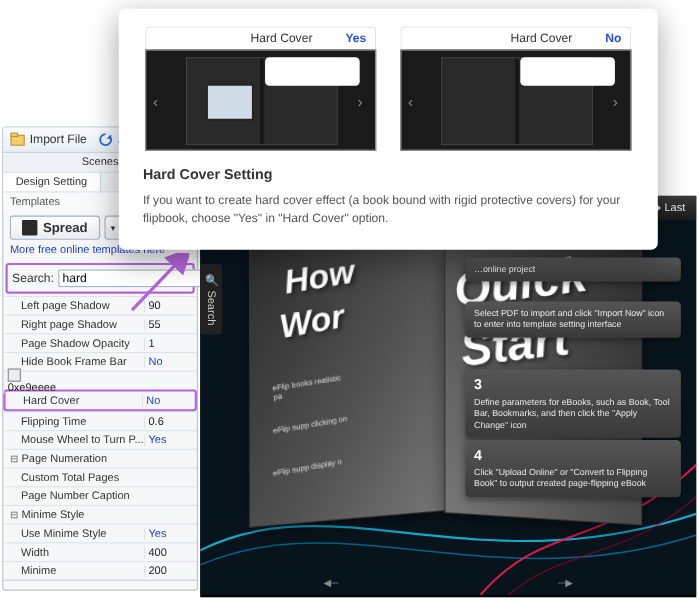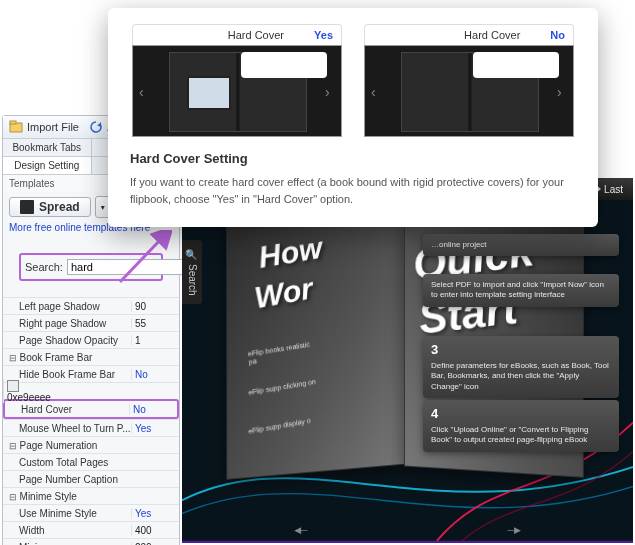--- a/index.html
+++ b/index.html
@@ -7,41 +7,41 @@
 
   
   .panel{position:absolute;left:2px;top:115px;width:178px;background:#f5f7f9;border:1px solid #b9c2cc;border-radius:3px}
   .tb{display:flex;align-items:center;gap:4px;padding:4px 6px;background:linear-gradient(#fafcfe,#e8eef5);border-bottom:1px solid #c6ced6;font-size:11px}
   .tb .ico{width:14px;height:14px;display:inline-flex;align-items:center;justify-content:center}
   .tabs{display:flex;border-bottom:1px solid #c6ced6}
   .tab{flex:1;padding:3px 4px;font-size:10px;text-align:center;background:#eef2f6;border-right:1px solid #c6ced6;cursor:pointer}
   .tab:last-child{border-right:none}
   .tab.active{background:#fff;font-weight:normal}
   .sect-title{padding:3px 6px;font-size:10px;color:#555;background:#f7f9fb}
-  .tpl-row{display:flex;align-items:center;gap:4px;padding:4px 6px}
+  .tpl-row{display:flex;gap:4px;padding:4px 6px}
   .tpl-btn{display:flex;align-items:center;gap:5px;padding:2px 10px;background:linear-gradient(#fff,#e9eef3);border:1px solid #a8b2bd;border-radius:3px;font-size:12px;font-weight:bold}
   .tpl-btn .book{width:14px;height:14px;background:#2a2a2a;border-radius:1px;position:relative}
   .tpl-drop{width:16px;height:22px;border:1px solid #a8b2bd;border-radius:3px;display:flex;align-items:center;justify-content:center;background:linear-gradient(#fff,#e9eef3)}
   .link{color:#1a3fcf;font-size:10px;padding:0 6px 4px;display:block}
-  .search-row{display:flex;align-items:center;gap:4px;padding:4px;border:2px solid #b565d8;border-radius:3px;margin:16px}
+  .search-row{display:flex;align-items:center;gap:4px;padding:4px;border:2px solid #b565d8;border-radius:3px;margin:2px}
   .search-row label{font-size:11px}
   .search-row input{flex:1;border:1px solid #a8b2bd;padding:1px 3px;font-size:11px;height:16px}
   .props{}
   .prop{display:flex;align-items:center;border-top:1px solid #dde3e9;height:17px;font-size:10px}
   .prop .k{flex:1;padding-left:16px;white-space:nowrap;overflow:hidden;text-overflow:ellipsis}
   .prop .v{width:48px;padding:0 3px;border-left:1px solid #dde3e9;color:#222}
   .prop.group .k{padding-left:6px}
   .prop.group .k::before{content:"⊟";margin-right:3px;font-size:9px;color:#666}
   .prop.hl{border:2px solid #b565d8;border-radius:3px;height:20px}
   .prop .v.blue{color:#1a3fcf}
   .prop .v.swatch::before{content:"";display:inline-block;width:10px;height:10px;background:#e9eeee;border:1px solid #888;margin-right:3px;vertical-align:middle}
   .help{border-top:1px solid #c6ced6;padding:4px}
 
   
-  .preview{position:absolute;left:182px;top:178px;right:2px;bottom:2px;background:#4c1d95;overflow:hidden}
+  .preview{position:absolute;left:182px;top:178px;right:2px;bottom:2px;background:#000000;overflow:hidden}
   .waves{position:absolute;inset:0}
   .pv-bar{position:absolute;top:0;left:0;right:0;height:22px;display:flex;align-items:center;justify-content:flex-end;gap:10px;padding:0 10px;background:linear-gradient(#3a3a3a,#1a1a1a);color:#eee;font-size:10px}
   .pv-btn{display:flex;align-items:center;gap:3px;cursor:pointer}
   .tri{width:0;height:0;border-top:4px solid transparent;border-bottom:4px solid transparent}
   .tri.r{border-left:5px solid #ddd}
   .tri.rr{border-left:5px solid #ddd;margin-left:-2px}
   .search-tab{position:absolute;left:0;top:62px;width:20px;background:#222;color:#ccc;writing-mode:vertical-rl;text-orientation:mixed;font-size:10px;padding:8px 2px;border-radius:0 3px 3px 0;display:flex;align-items:center;gap:4px}
   .book3d{position:absolute;left:36px;top:44px;width:372px;height:260px;perspective:900px}
   .pageL,.pageR{position:absolute;top:0;width:180px;height:250px;background:#666;border:1px solid #333;box-shadow:0 6px 18px rgba(0,0,0,.5)}
   .pageL{left:10px;transform:rotateY(14deg) skewY(-3deg);background:linear-gradient(120deg,#2d2d2d,#555 60%,#777)}
@@ -84,21 +84,20 @@
     <span>Import File</span>
     <span class="ico" style="margin-left:6px">
       <svg width="14" height="14" viewBox="0 0 14 14">
           <path d="M7 2a5 5 0 1 0 4.5 2.8L10 6" fill="none" stroke="#2a6fd6" stroke-width="1.6"></path>
           <path d="M12 2v4h-4z" fill="#2a6fd6"></path>
         </svg>
     </span>
     <b style="color:#1a3fcf">App</b>
   </div>
   <div class="tabs">
-    <div class="tab">Bookmark Tabs</div>
     <div class="tab">Scenes</div>
   </div>
   <div class="tabs">
     <div class="tab active">Design Setting</div>
     <div class="tab">Theme</div>
   </div>
   <div class="sect-title">Templates</div>
   <div class="tpl-row">
     <div class="tpl-btn">
       <span class="book"></span>
@@ -121,34 +120,34 @@
         <span class="v">90</span>
       </div>
       <div class="prop">
         <span class="k">Right page Shadow</span>
         <span class="v">55</span>
       </div>
       <div class="prop">
         <span class="k">Page Shadow Opacity</span>
         <span class="v">1</span>
       </div>
-      <div class="prop group">
-        <span class="k">Book Frame Bar</span>
-        <span class="v"></span>
-      </div>
       <div class="prop">
         <span class="k">Hide Book Frame Bar</span>
         <span class="v blue">No</span>
       </div>
       <div class="prop">
         <span class="v swatch">0xe9eeee</span>
       </div>
       <div class="prop hl">
         <span class="k">Hard Cover</span>
         <span class="v blue">No</span>
+      </div>
+      <div class="prop">
+        <span class="k">Flipping Time</span>
+        <span class="v">0.6</span>
       </div>
       <div class="prop">
         <span class="k">Mouse Wheel to Turn P...</span>
         <span class="v blue">Yes</span>
       </div>
       <div class="prop group">
         <span class="k">Page Numeration</span>
         <span class="v"></span>
       </div>
       <div class="prop">

